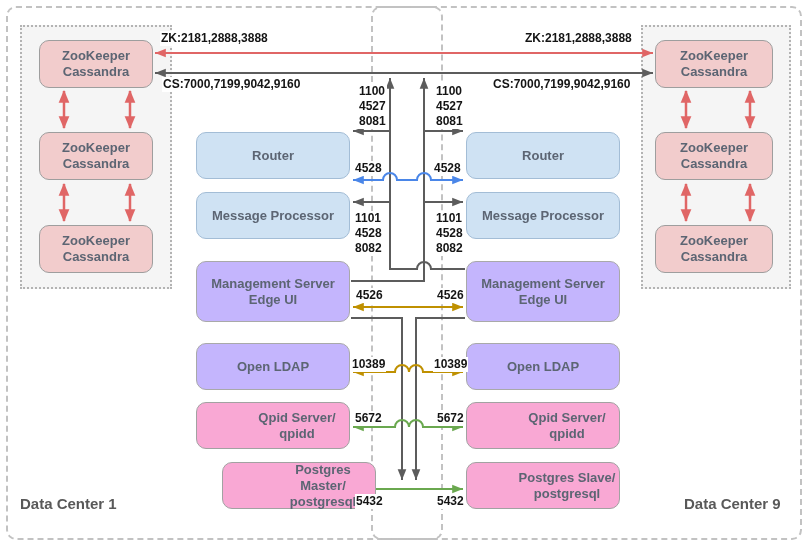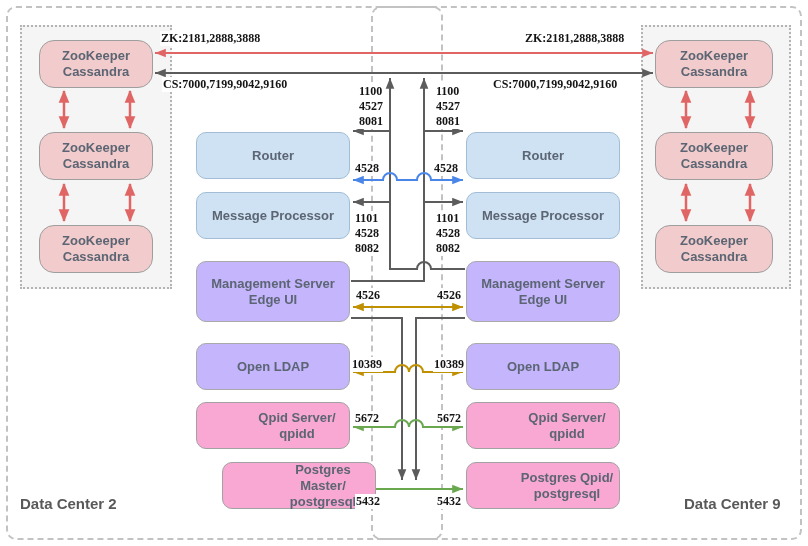--- a/index.html
+++ b/index.html
@@ -3,25 +3,25 @@
 <meta charset="utf-8">
 <style>
   html,body{margin:0;padding:0;background:#fff;}
   #canvas{position:relative;width:808px;height:546px;background:#ffffff;overflow:hidden;
           font-family:"Liberation Sans",sans-serif;}
   .dc{position:absolute;border:2px dashed #c2c2c2;border-radius:10px;background:transparent;z-index:0;box-sizing:border-box;}
   .cluster{position:absolute;border:2px dotted #b3b3b3;background:#f5f5f5;z-index:1;box-sizing:border-box;}
   .box{position:absolute;border-radius:10px;border:1.5px solid #a5a5a5;display:flex;align-items:center;justify-content:center;
        text-align:center;font-weight:bold;font-size:13px;line-height:16px;color:#5c6573;white-space:pre-line;
        z-index:3;box-sizing:border-box;}
-  .pink{background:#f2cccc;border-color:#9e9e9e;border-radius:15px;}
+  .pink{background:#f2cccc;border-color:#9e9e9e;}
   .blue{background:#cfe2f3;border-color:#a3bdd6;margin-top:24px;}
   .tan{background:#c4b5fd;border-color:#a9a9a9;}
   .green{background:#f9a8d4;border-color:#a2a2a2;padding-left:48px;}
-  .plabel{position:absolute;font-family:Liberation Serif, serif;font-weight:bold;font-size:12px;line-height:15px;
+  .plabel{position:absolute;font-family:Liberation Sans, sans-serif;font-weight:bold;font-size:12px;line-height:15px;
           color:#141414;white-space:pre-line;background:#ffffff;padding:0 1px;z-index:4;}
   .dclabel{position:absolute;font-weight:bold;font-size:15px;color:#595959;z-index:4;}
   svg.wires{position:absolute;left:0;top:0;z-index:2;pointer-events:none;}
 </style>
 </head>
 <body>
 
 <div id="canvas">
 
   <div class="dc" style="left:6px;top:6px;width:437px;height:534px;"></div>
@@ -109,21 +109,21 @@
   <div class="box green" style="left:196px;top:462px;width:154px;height:47px;margin-left:26px;"><span>Postgres Master/
 postgresql</span></div>
 
   <div class="box blue" style="left:466px;top:108px;width:154px;height:47px;"><span>Router</span></div>
   <div class="box blue" style="left:466px;top:168px;width:154px;height:47px;"><span>Message Processor</span></div>
   <div class="box tan" style="left:466px;top:261px;width:154px;height:61px;"><span>Management Server
 Edge UI</span></div>
   <div class="box tan" style="left:466px;top:343px;width:154px;height:47px;"><span>Open LDAP</span></div>
   <div class="box green" style="left:466px;top:402px;width:154px;height:47px;"><span>Qpid Server/
 qpidd</span></div>
-  <div class="box green" style="left:466px;top:462px;width:154px;height:47px;"><span>Postgres Qpid/
+  <div class="box green" style="left:466px;top:462px;width:154px;height:47px;"><span>Postgres Slave/
 postgresql</span></div>
 
   <div class="plabel" style="left:160px;top:31px;">ZK:2181,2888,3888</div>
   <div class="plabel" style="left:524px;top:31px;">ZK:2181,2888,3888</div>
   <div class="plabel" style="left:162px;top:77px;">CS:7000,7199,9042,9160</div>
   <div class="plabel" style="left:492px;top:77px;">CS:7000,7199,9042,9160</div>
 
   <div class="plabel" style="left:358px;top:84px;">1100
 4527
 8081</div>
@@ -146,16 +146,16 @@
 
   <div class="plabel" style="left:351px;top:357px;">10389</div>
   <div class="plabel" style="left:433px;top:357px;">10389</div>
 
   <div class="plabel" style="left:354px;top:411px;">5672</div>
   <div class="plabel" style="left:436px;top:411px;">5672</div>
 
   <div class="plabel" style="left:355px;top:494px;">5432</div>
   <div class="plabel" style="left:436px;top:494px;">5432</div>
 
-  <div class="dclabel" style="left:20px;top:495px;">Data Center 2</div>
+  <div class="dclabel" style="left:20px;top:495px;">Data Center 1</div>
   <div class="dclabel" style="left:684px;top:495px;">Data Center 9</div>
 
 </div>
 
 </body></html>

